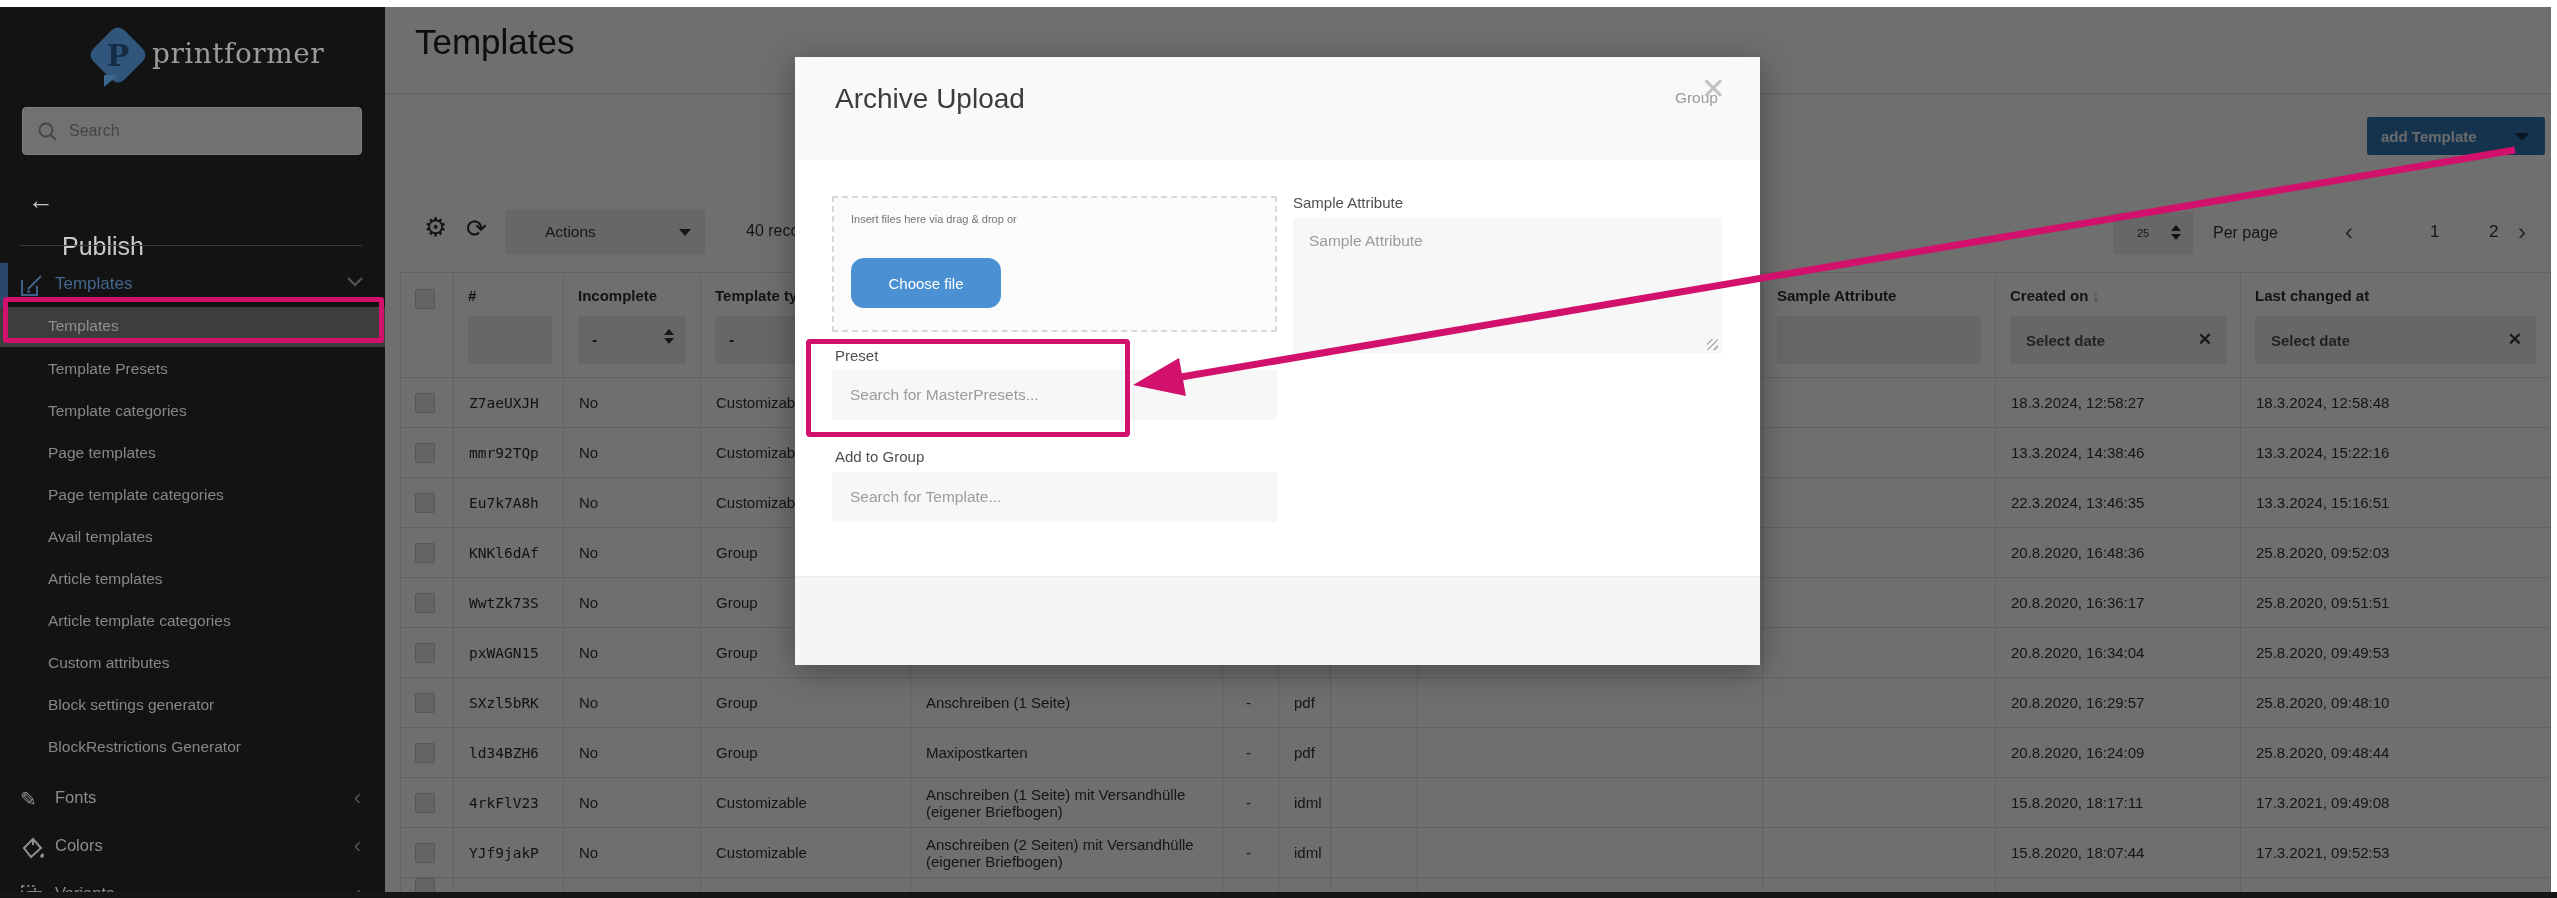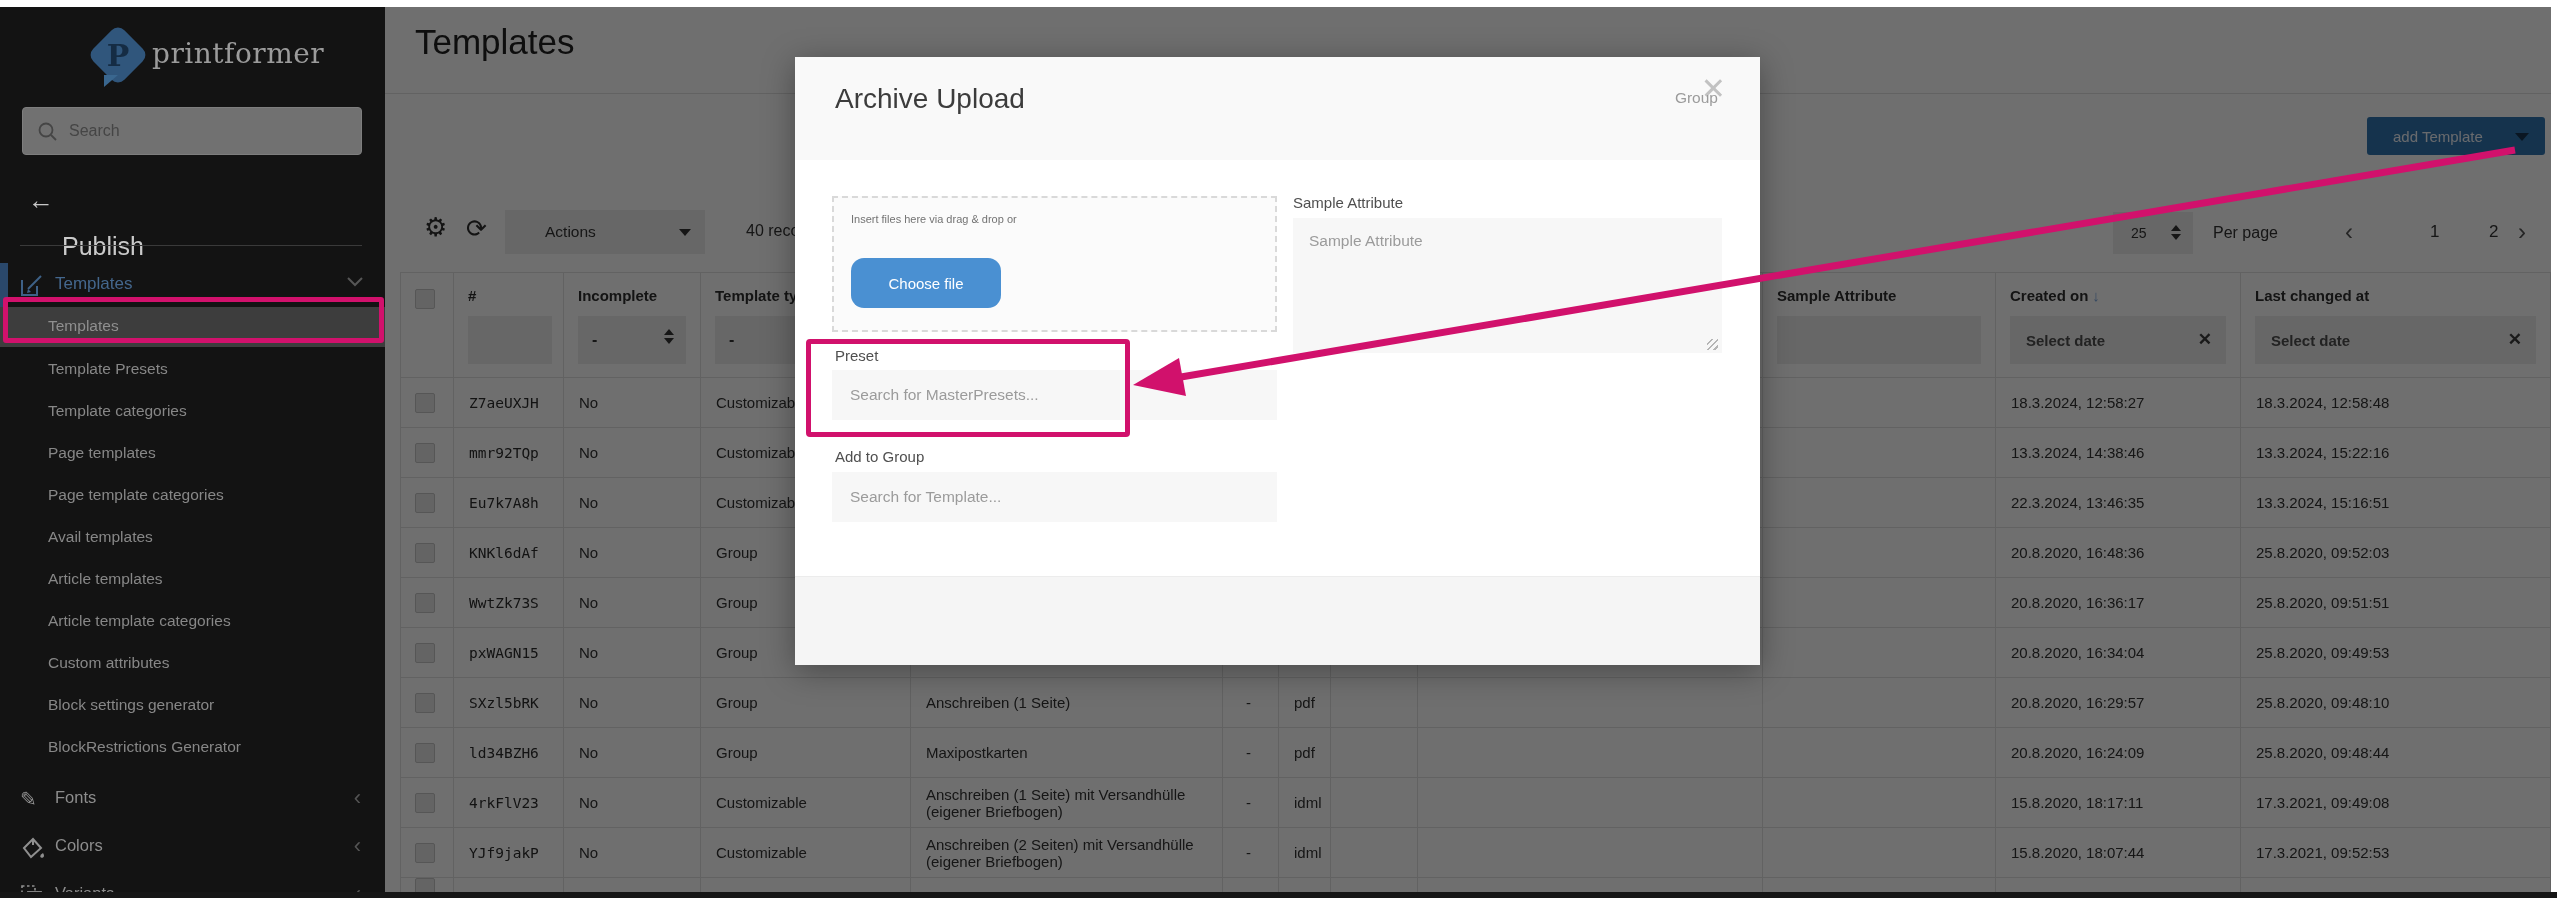--- a/index.html
+++ b/index.html
@@ -42,32 +42,32 @@
   .group-label{position:absolute;left:55px;top:11px;font-size:16.5px;color:#8d8d8d;}
   .group-chev{position:absolute;right:24px;top:8px;font-size:22px;color:#545454;}
 
   
   #main-bg{left:385px;top:7px;width:2166px;height:885px;background:#ffffff;z-index:1;}
   .main-el{z-index:2;}
   .page-title{left:415px;top:22px;font-size:35px;color:#222;font-weight:400;}
   .title-divider{left:385px;top:93px;width:2166px;height:1px;background:#e2e2e2;}
   .add-btn{left:2367px;top:117px;width:178px;height:38px;background:#3276b1;border-radius:3px;
            display:flex;align-items:center;cursor:pointer;}
-  .add-btn span{margin-left:26px;font-size:15px;color:#eef3fa;}
+  .add-btn span{margin-left:14px;font-size:15px;color:#eef3fa;font-weight:bold;}
   .add-caret{position:absolute;right:16px;top:16px;width:0;height:0;
              border-left:7px solid transparent;border-right:7px solid transparent;border-top:8px solid #17344f;}
   .gear{left:424px;top:212px;font-size:26px;color:#2e2e2e;cursor:pointer;}
   .refresh{left:466px;top:214px;font-size:25px;color:#2e2e2e;cursor:pointer;}
   .actions-sel{left:505px;top:210px;width:200px;height:44px;background:#ececec;display:flex;align-items:center;cursor:pointer;}
   .actions-sel span{margin-left:40px;font-size:15.5px;color:#333;}
   .actions-caret{position:absolute;right:14px;top:19px;width:0;height:0;
                  border-left:6px solid transparent;border-right:6px solid transparent;border-top:7px solid #333;}
   .records{left:718px;top:222px;font-size:16px;color:#333;margin-left:28px;}
   .pp-sel{left:2113px;top:212px;width:80px;height:42px;background:#ececec;display:flex;align-items:center;cursor:pointer;}
-  .pp-sel span{margin-left:18px;font-size:14px;color:#333;}
+  .pp-sel span{margin-left:24px;font-size:11px;color:#333;}
   .updn{display:inline-block;position:absolute;right:12px;top:13px;}
   .updn i{display:block;width:0;height:0;border-left:5px solid transparent;border-right:5px solid transparent;}
   .updn .up{border-bottom:6px solid #333;margin-bottom:3px;}
   .updn .dn{border-top:6px solid #333;}
   .pp-label{left:2213px;top:224px;font-size:16px;color:#333;}
   .pg-prev{left:2345px;top:218px;font-size:24px;color:#555;cursor:pointer;}
   .pg-1{left:2430px;top:222px;font-size:17px;color:#333;cursor:pointer;}
   .pg-2{left:2489px;top:222px;font-size:17px;color:#333;cursor:pointer;}
   .pg-next{left:2518px;top:218px;font-size:24px;color:#555;cursor:pointer;}
 

